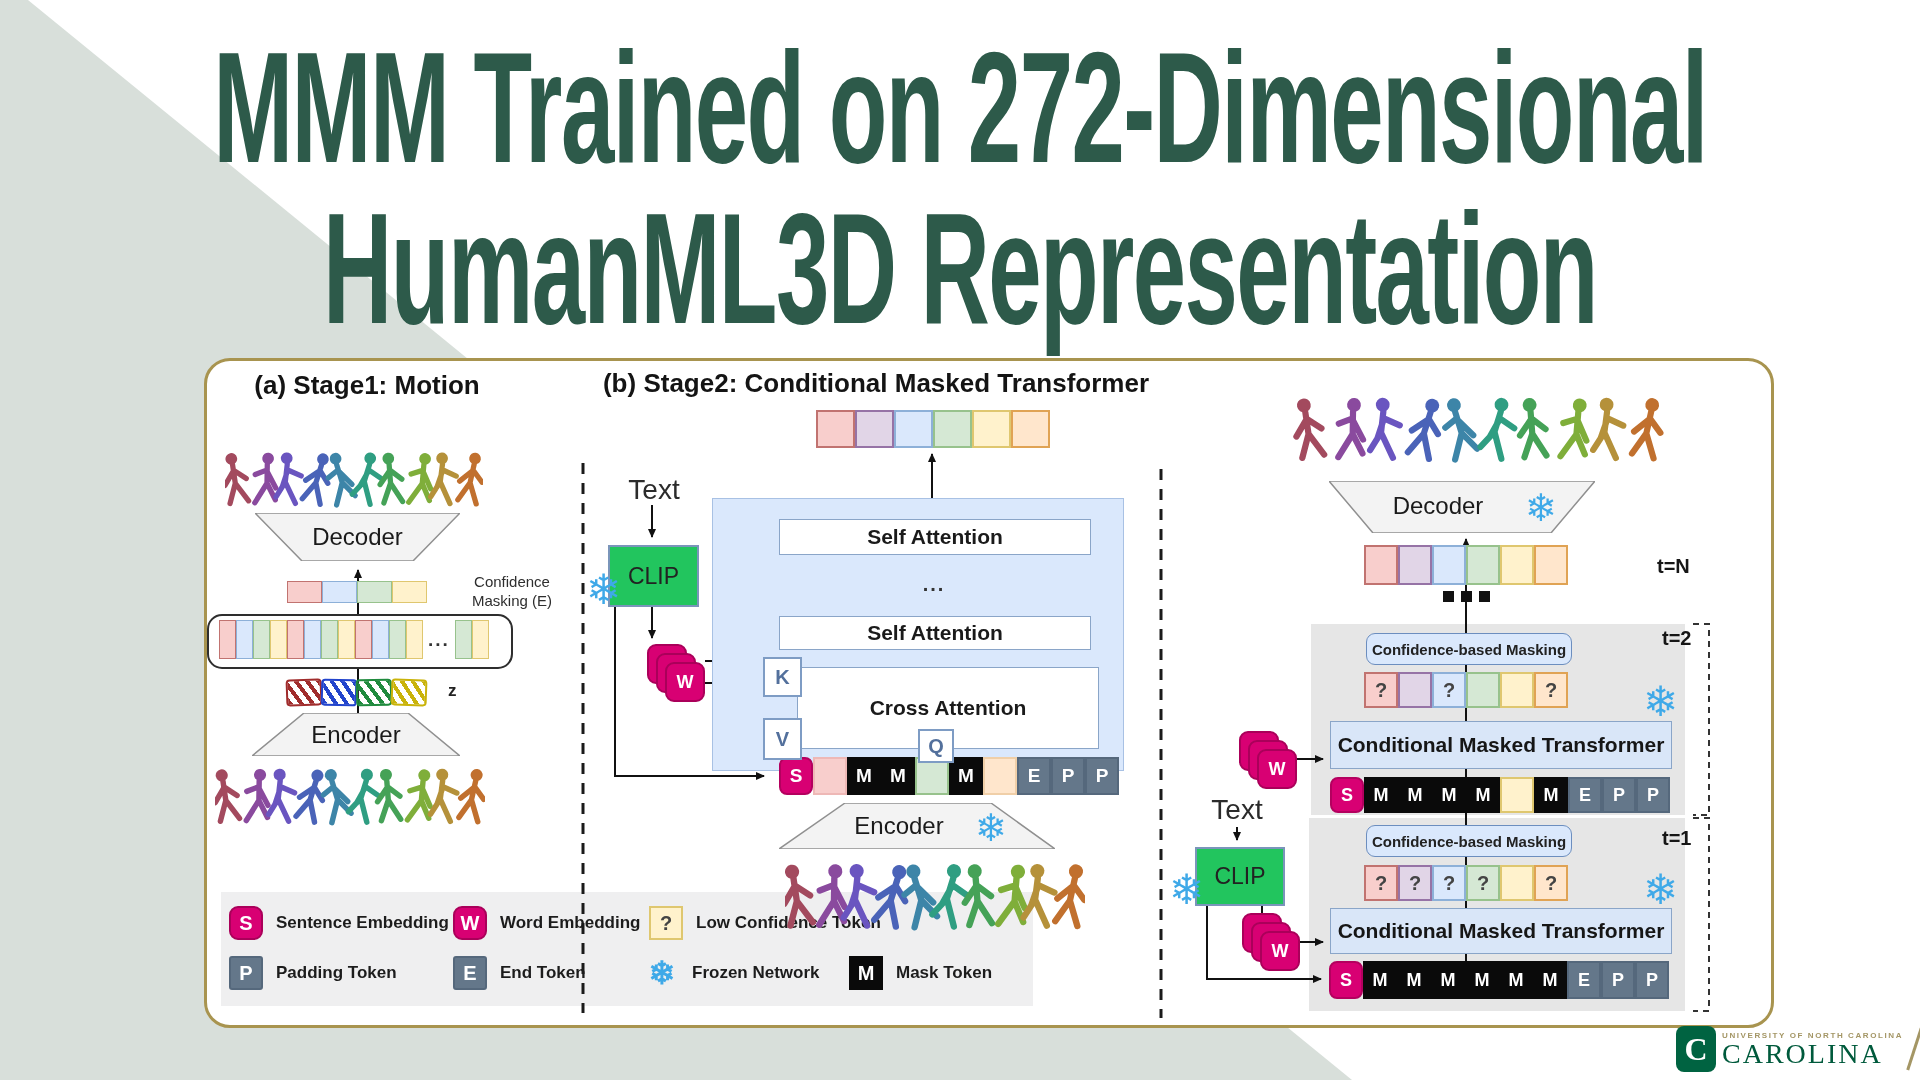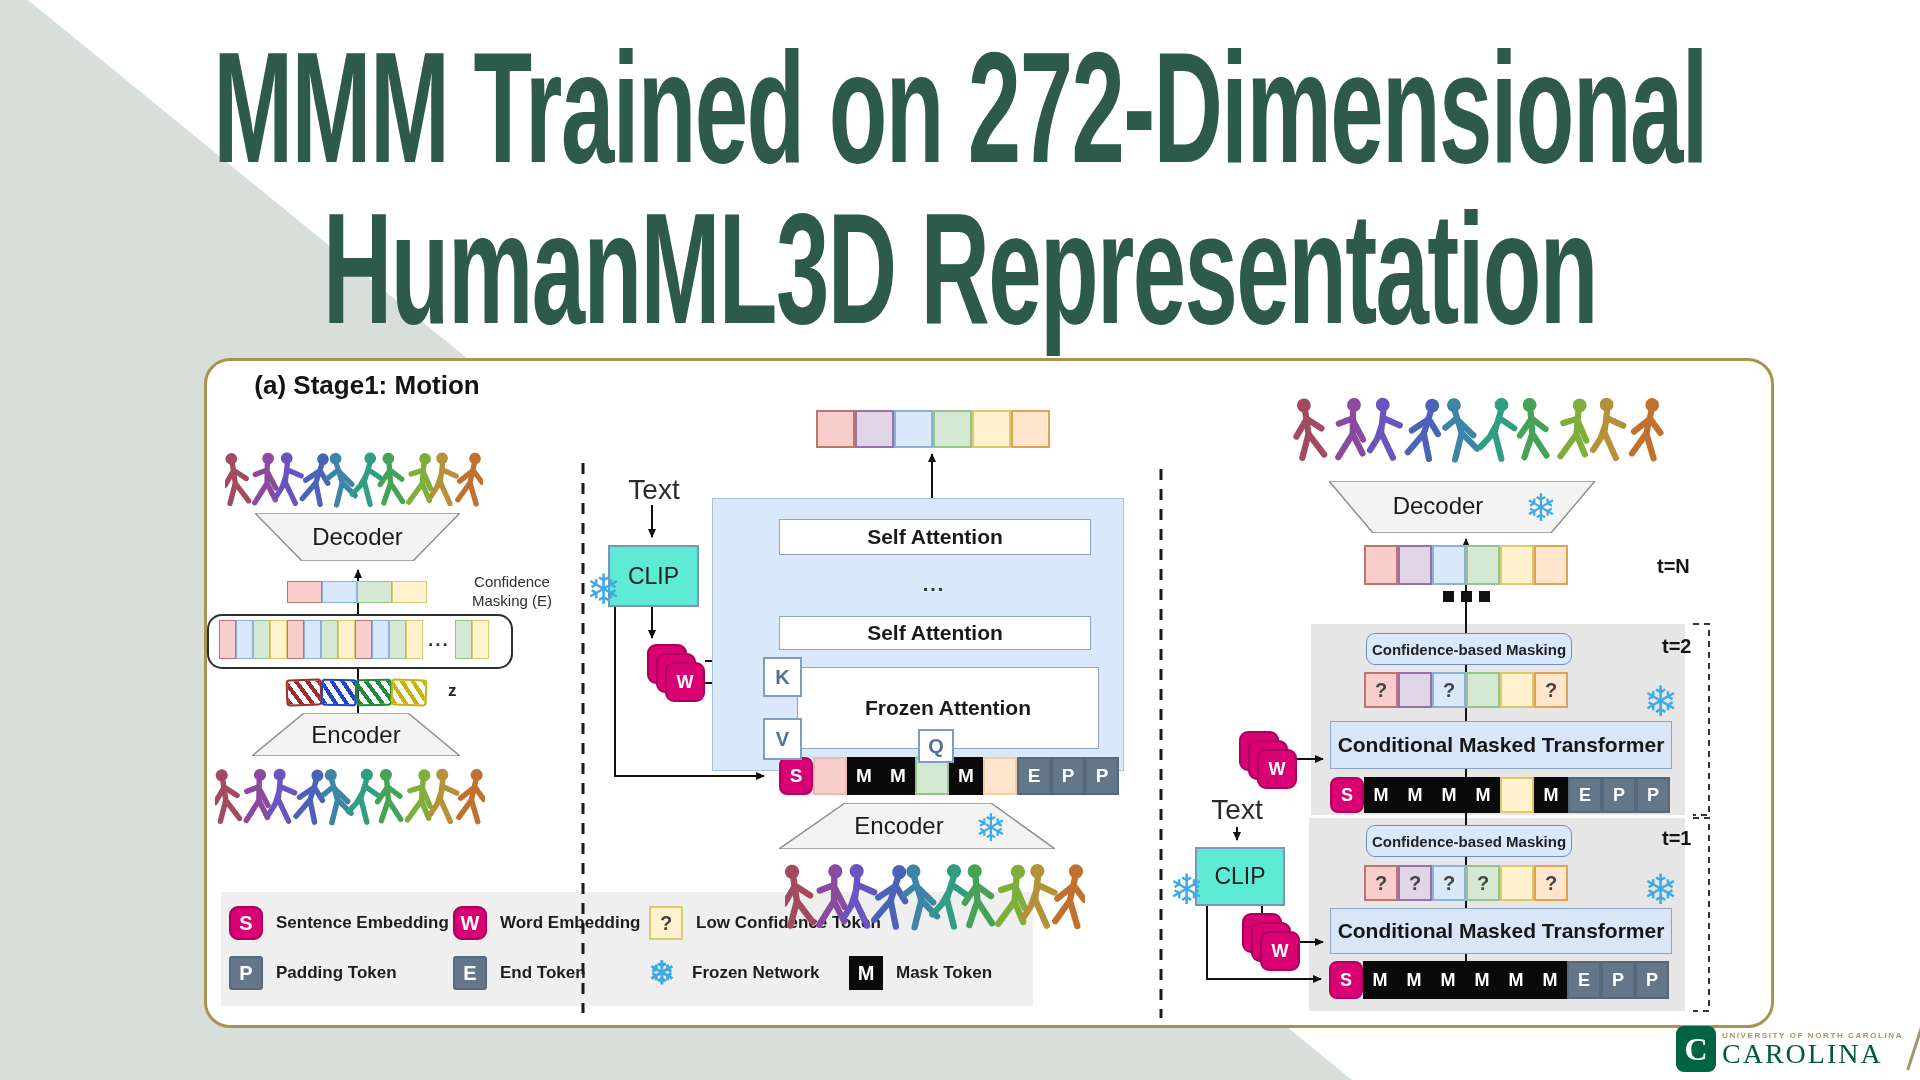--- a/index.html
+++ b/index.html
@@ -36,21 +36,21 @@
   .sz-tn .tok{width:34px;height:40px;}
   .sz-q .tok{width:34px;height:36px;font-size:20px;}
   .sz-s .tok{width:34px;height:36px;font-size:18px;}
   .sz-s1 .tok{width:34px;height:38px;font-size:18px;}
   
   .bluebig{position:absolute;background:#dae8fc;border:1.5px solid #a8c1e4;z-index:2;}
   .attn{position:absolute;background:#fff;border:1.5px solid #8aa5c8;display:flex;align-items:center;
         justify-content:center;font-weight:700;font-size:21px;color:#1a1a1a;z-index:3;}
   .kvq{position:absolute;background:#fff;border:2px solid #7e9cc4;display:flex;align-items:center;
        justify-content:center;font-weight:700;font-size:20px;color:#53709c;z-index:4;}
-  .clipbox{position:absolute;background:#5eead4;border:2px solid #7a95ba;display:flex;align-items:center;
+  .clipbox{position:absolute;background:#22c55e;border:2px solid #7a95ba;display:flex;align-items:center;
        justify-content:center;font-size:23px;color:#222;z-index:3;}
   .textlab{position:absolute;font-size:28px;color:#2b2b2b;text-align:center;z-index:3;}
   .snow{position:absolute;color:#3fa9e8;z-index:5;line-height:1;}
   .wgroup{position:absolute;width:58px;height:58px;z-index:4;}
   .wsq{position:absolute;width:40px;height:40px;background:#d80073;border:2px solid #aa005a;
        border-radius:9px;box-sizing:border-box;display:flex;align-items:center;justify-content:center;
        color:#fff;font-weight:700;font-size:18px;}
   .confbox{position:absolute;background:#dae8fc;border:1.5px solid #6c8ebf;border-radius:9px;
        display:flex;align-items:center;justify-content:center;font-weight:700;font-size:15px;color:#222;z-index:3;}
   .cmtbox{position:absolute;background:#d9e6f8;border:1.5px solid #8aa5c8;display:flex;align-items:center;
@@ -271,35 +271,36 @@
       <g transform="translate(229.5,46.2) scale(1.206896551724138) rotate(-4)" stroke="#b5913a" fill="#b5913a">
         <circle cx="0" cy="-27" r="5" stroke="none"></circle>
         <path d="M0,-22 L-3,-7 M-3,-7 L-12,5 M-3,-7 L4,12 M0,-17 L-6,-3 M0,-17 L11,-11" fill="none" stroke-width="4.5" stroke-linecap="round"></path>
       </g>
       <g transform="translate(256.5,46.2) scale(1.206896551724138) rotate(9)" stroke="#c1702e" fill="#c1702e">
         <circle cx="0" cy="-27" r="5" stroke="none"></circle>
         <path d="M0,-22 L-1,-6 M-1,-6 L-9,10 M-1,-6 L7,11 M0,-17 L-10,-6 M0,-17 L9,-8" fill="none" stroke-width="4.5" stroke-linecap="round"></path>
       </g>
     </svg>
 
+  <div class="el hdr" style="left:379px;top:6px;width:580px;">(b) Stage2: Conditional Masked Transformer</div>
 
   <div class="row sz-bout" style="left:609px;top:49px;">
       <div class="tok" style="background: rgb(248, 206, 204); border-color: rgb(193, 115, 112);"></div>
       <div class="tok" style="background: rgb(225, 213, 231); border-color: rgb(150, 115, 166);"></div>
       <div class="tok" style="background: rgb(218, 232, 252); border-color: rgb(141, 176, 216);"></div>
       <div class="tok" style="background: rgb(213, 232, 212); border-color: rgb(151, 194, 140);"></div>
       <div class="tok" style="background: rgb(255, 242, 204); border-color: rgb(223, 199, 111);"></div>
       <div class="tok" style="background: rgb(255, 230, 204); border-color: rgb(224, 163, 84);"></div>
     </div>
 
   <div class="bluebig" style="left:505px;top:137px;width:410px;height:271px;"></div>
   <div class="attn" style="left:572px;top:158px;width:310px;height:34px;">Self Attention</div>
   <div class="dots-b" style="left:700px;top:212px;width:54px;height:26px;">...</div>
   <div class="attn" style="left:572px;top:255px;width:310px;height:32px;">Self Attention</div>
-  <div class="attn" style="left:590px;top:306px;width:300px;height:80px;">Frozen Attention</div>
+  <div class="attn" style="left:590px;top:306px;width:300px;height:80px;">Cross Attention</div>
   <div class="kvq" style="left:556px;top:296px;width:35px;height:36px;">K</div>
   <div class="kvq" style="left:556px;top:357px;width:35px;height:38px;">V</div>
   <div class="kvq" style="left:711px;top:368px;width:32px;height:30px;">Q</div>
 
   <div class="textlab" style="left:415px;top:113px;width:64px;">Text</div>
   <div class="clipbox" style="left:401px;top:184px;width:87px;height:58px;">CLIP</div>
   <span class="snow" style="left:379px;top:208px;font-size:42px;">❄</span>
 
   <div class="wgroup" style="left:440px;top:283px;">
     <div class="wsq" style="left:0;top:0;"></div>
@@ -455,21 +456,21 @@
       <div class="tok" style="background: rgb(10, 10, 10); border-color: rgb(10, 10, 10); color: rgb(255, 255, 255);">M</div>
       <div class="tok" style="background: rgb(10, 10, 10); border-color: rgb(10, 10, 10); color: rgb(255, 255, 255);">M</div>
       <div class="tok" style="background: rgb(10, 10, 10); border-color: rgb(10, 10, 10); color: rgb(255, 255, 255);">M</div>
       <div class="tok" style="background: rgb(10, 10, 10); border-color: rgb(10, 10, 10); color: rgb(255, 255, 255);">M</div>
       <div class="tok" style="background: rgb(255, 242, 204); border-color: rgb(223, 199, 111);"></div>
       <div class="tok" style="background: rgb(10, 10, 10); border-color: rgb(10, 10, 10); color: rgb(255, 255, 255);">M</div>
       <div class="tok" style="background: rgb(100, 119, 138); border-color: rgb(85, 104, 124); color: rgb(255, 255, 255);">E</div>
       <div class="tok" style="background: rgb(100, 119, 138); border-color: rgb(85, 104, 124); color: rgb(255, 255, 255);">P</div>
       <div class="tok" style="background: rgb(100, 119, 138); border-color: rgb(85, 104, 124); color: rgb(255, 255, 255);">P</div>
     </div>
-  <div class="tlab" style="left:1455px;top:266px;margin-top:8px;">t=2</div>
+  <div class="tlab" style="left:1455px;top:266px;">t=2</div>
 
   <div class="wgroup" style="left:1032px;top:370px;">
     <div class="wsq" style="left:0;top:0;"></div>
     <div class="wsq" style="left:9px;top:9px;"></div>
     <div class="wsq" style="left:18px;top:18px;">W</div>
   </div>
 
   <div class="textlab" style="left:1000px;top:433px;width:60px;">Text</div>
   <div class="clipbox" style="left:988px;top:486px;width:86px;height:55px;">CLIP</div>
   <span class="snow" style="left:962px;top:508px;font-size:42px;">❄</span>

